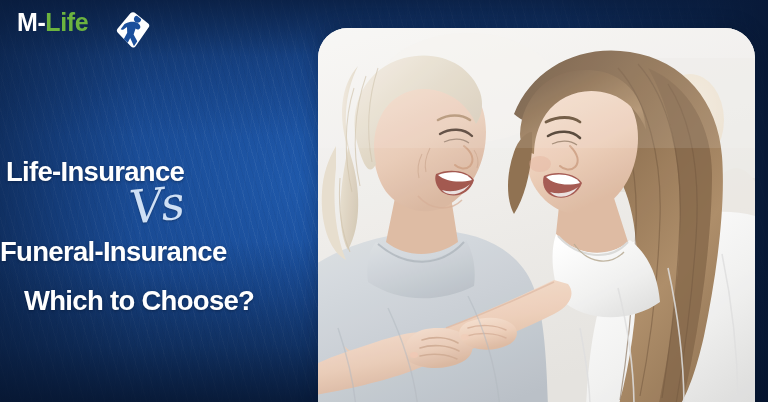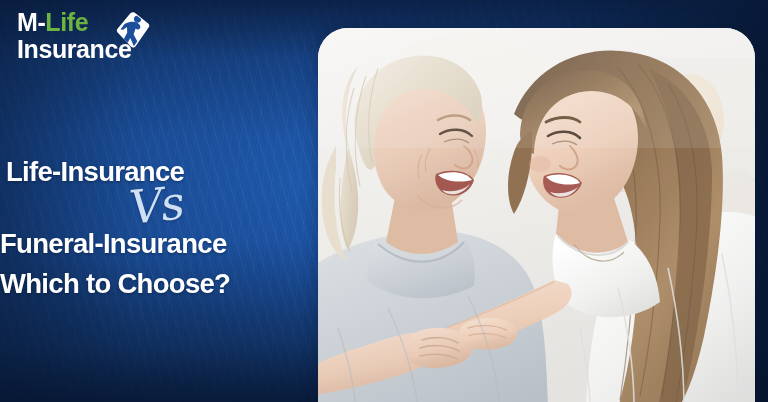--- a/index.html
+++ b/index.html
@@ -111,22 +111,22 @@
   .hl-line {
     color: #ffffff;
     font-weight: bold;
     font-size: 27.5px;
     line-height: 1.02;
     letter-spacing: -0.7px;
     white-space: nowrap;
     text-shadow: 0 1px 3px rgba(5,18,42,0.45);
   }
   .hl-line1 { margin-left: 6px; }
-  .hl-line3 { margin-top: 8px; }
-  .hl-line4 { margin-top: 12px; }
+  .hl-line3 { margin-top: 16px; }
+  .hl-line4 { margin-top: 21px; padding-left: 24px; }
 
   .hl-vs {
     position: relative;
     height: 46px;
     margin-top: -4px;
     margin-bottom: -6px;
   }
   .hl-vs span {
     position: absolute;
     left: 50%;
@@ -160,21 +160,20 @@
 
 <div class="banner">
 
   <div class="bg-base"></div>
   <div class="bg-stripes"></div>
   <div class="bg-stripes2"></div>
   <div class="bg-vignette"></div>
 
   <div class="logo">
     <div class="logo-line1"><span class="logo-m">M-</span><span class="logo-life">Life</span></div>
-    <div class="logo-line2">Insurance</div>
 
     <div class="logo-mark">
       <svg viewBox="0 0 34 38" xmlns="http://www.w3.org/2000/svg">
         <defs>
           <clipPath id="dia">
             <path d="M17 1.5 L32.5 14 L17 36.5 L1.5 22.5 Z"></path>
           </clipPath>
         </defs>
         <path d="M17 1.2 C18 1.2 18.8 1.6 19.5 2.2 L32.2 12.4 C33.4 13.4 33.6 14.8 32.9 16 L19.6 35.3 C18.5 36.9 16.1 36.9 15 35.4 L1.6 21.4 C0.6 20.3 0.6 18.8 1.5 17.7 L14.4 2.3 C15.1 1.6 16 1.2 17 1.2 Z" fill="#ffffff"></path>
         <g clip-path="url(#dia)">

